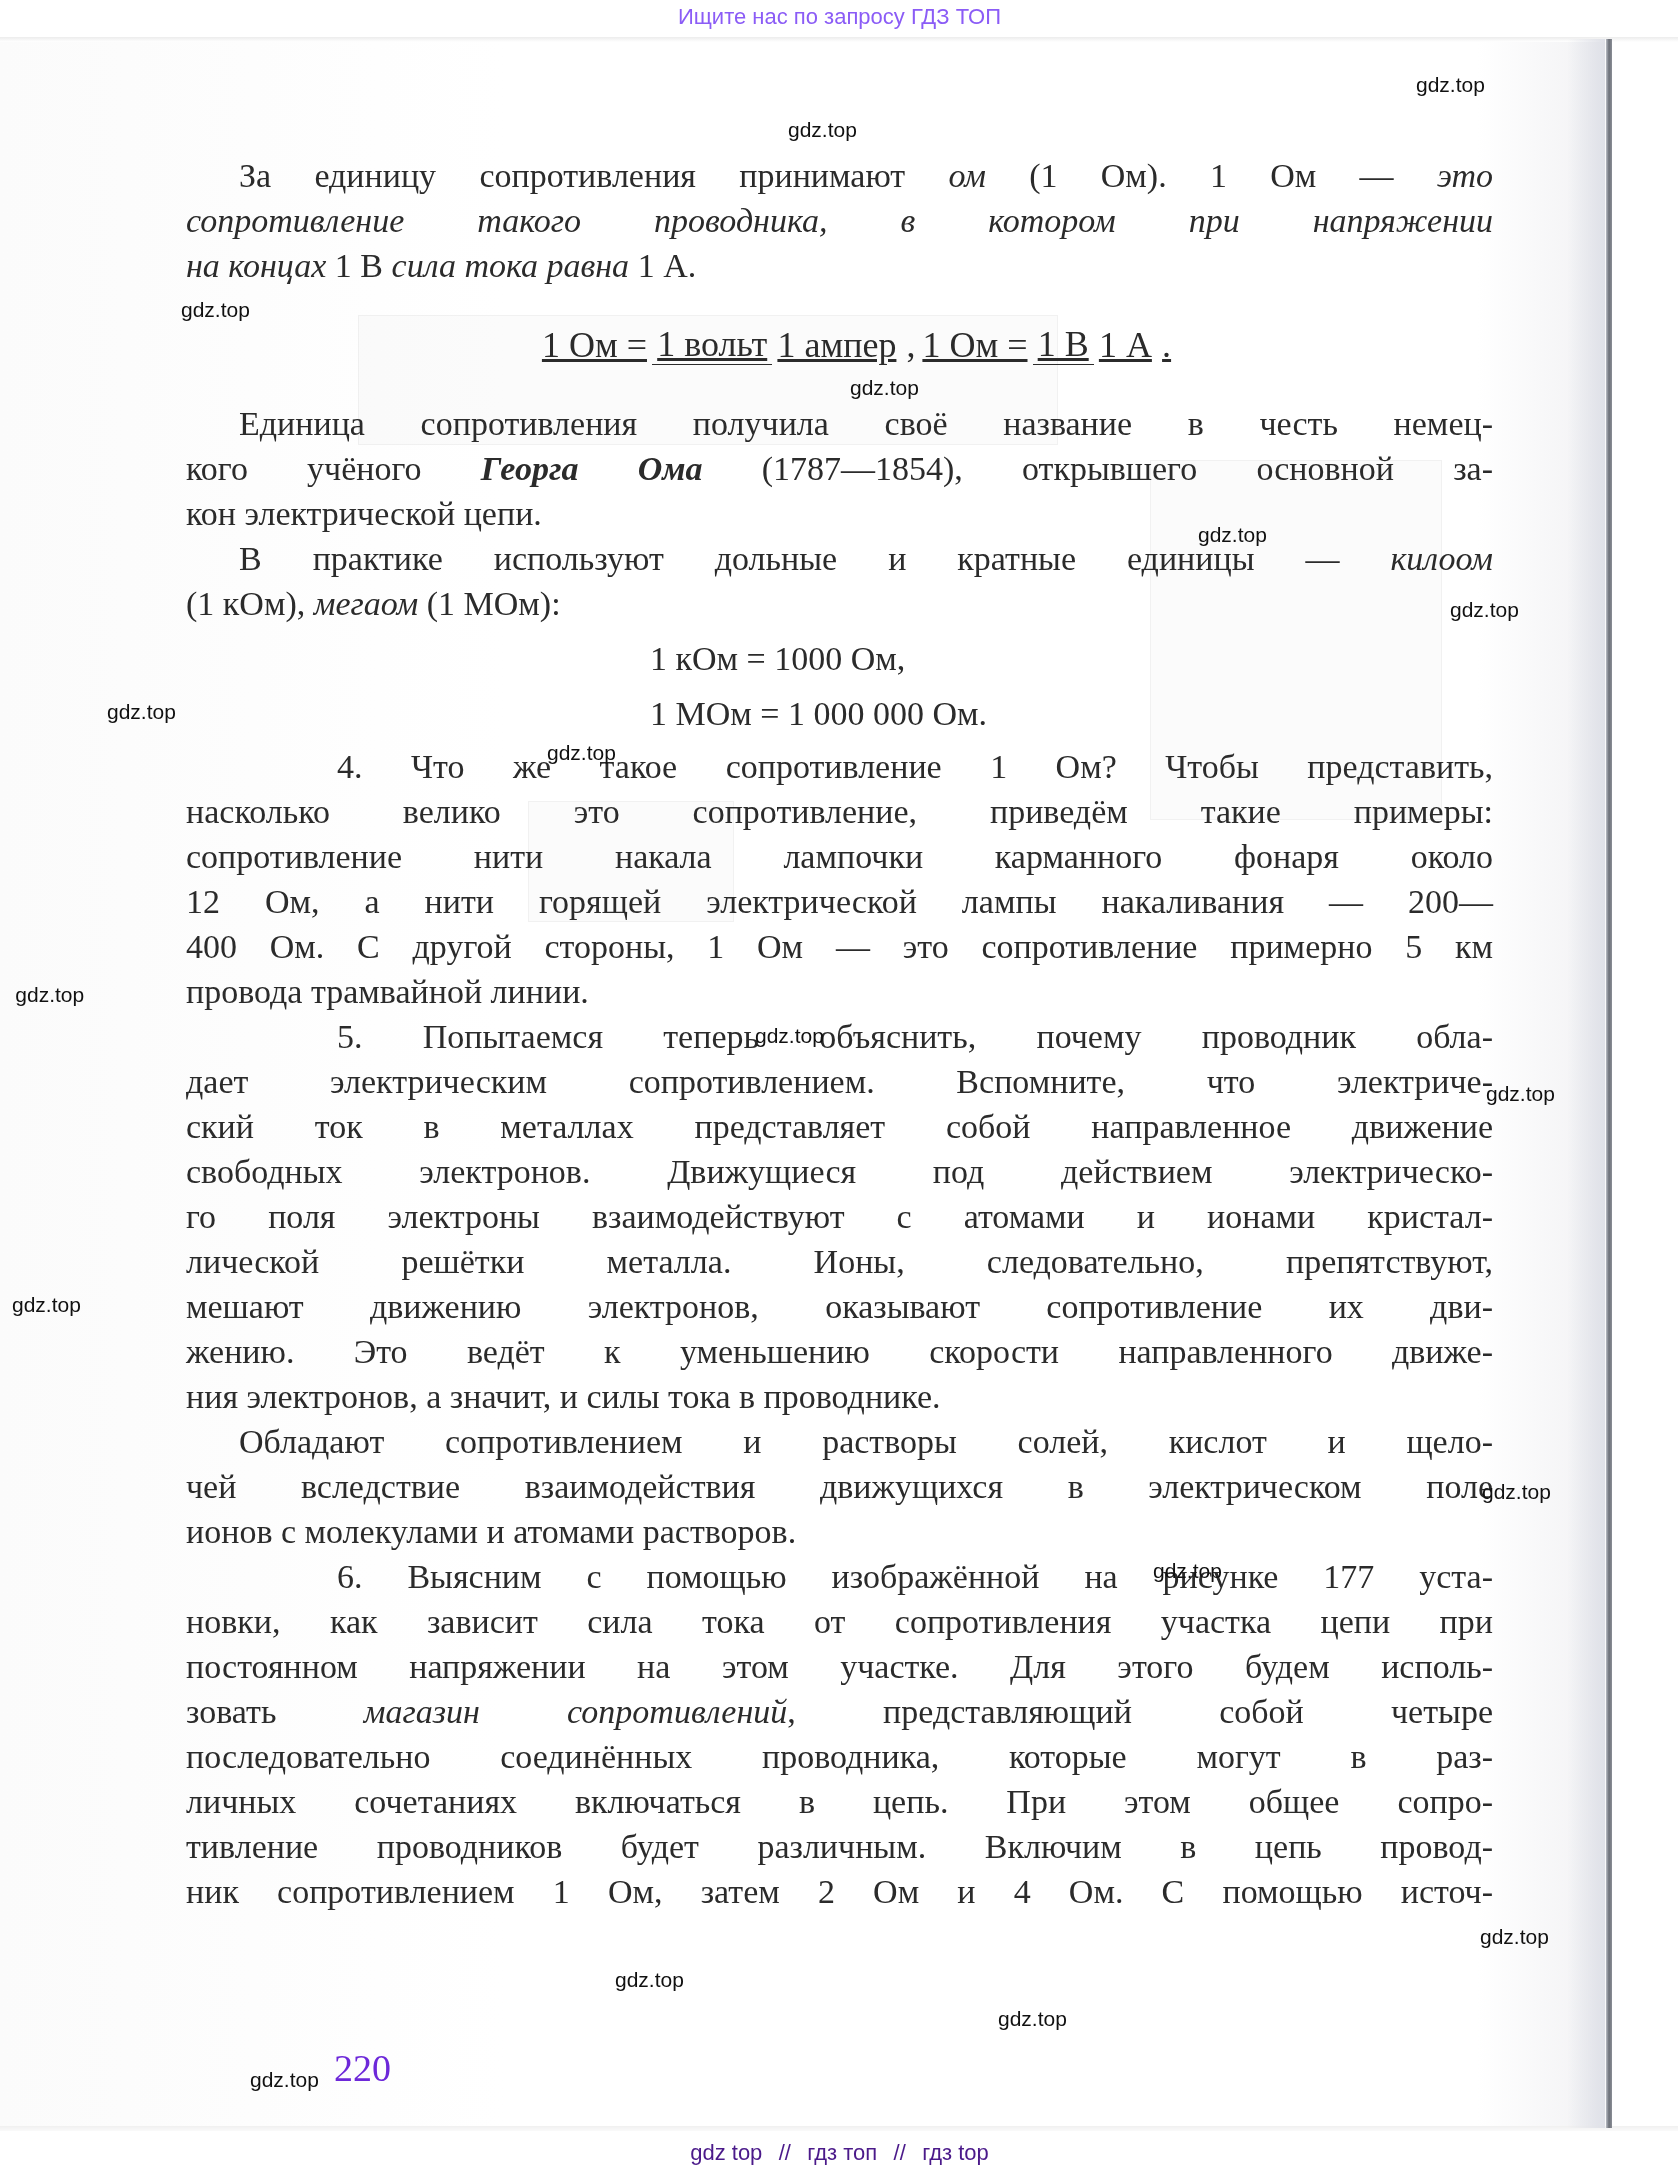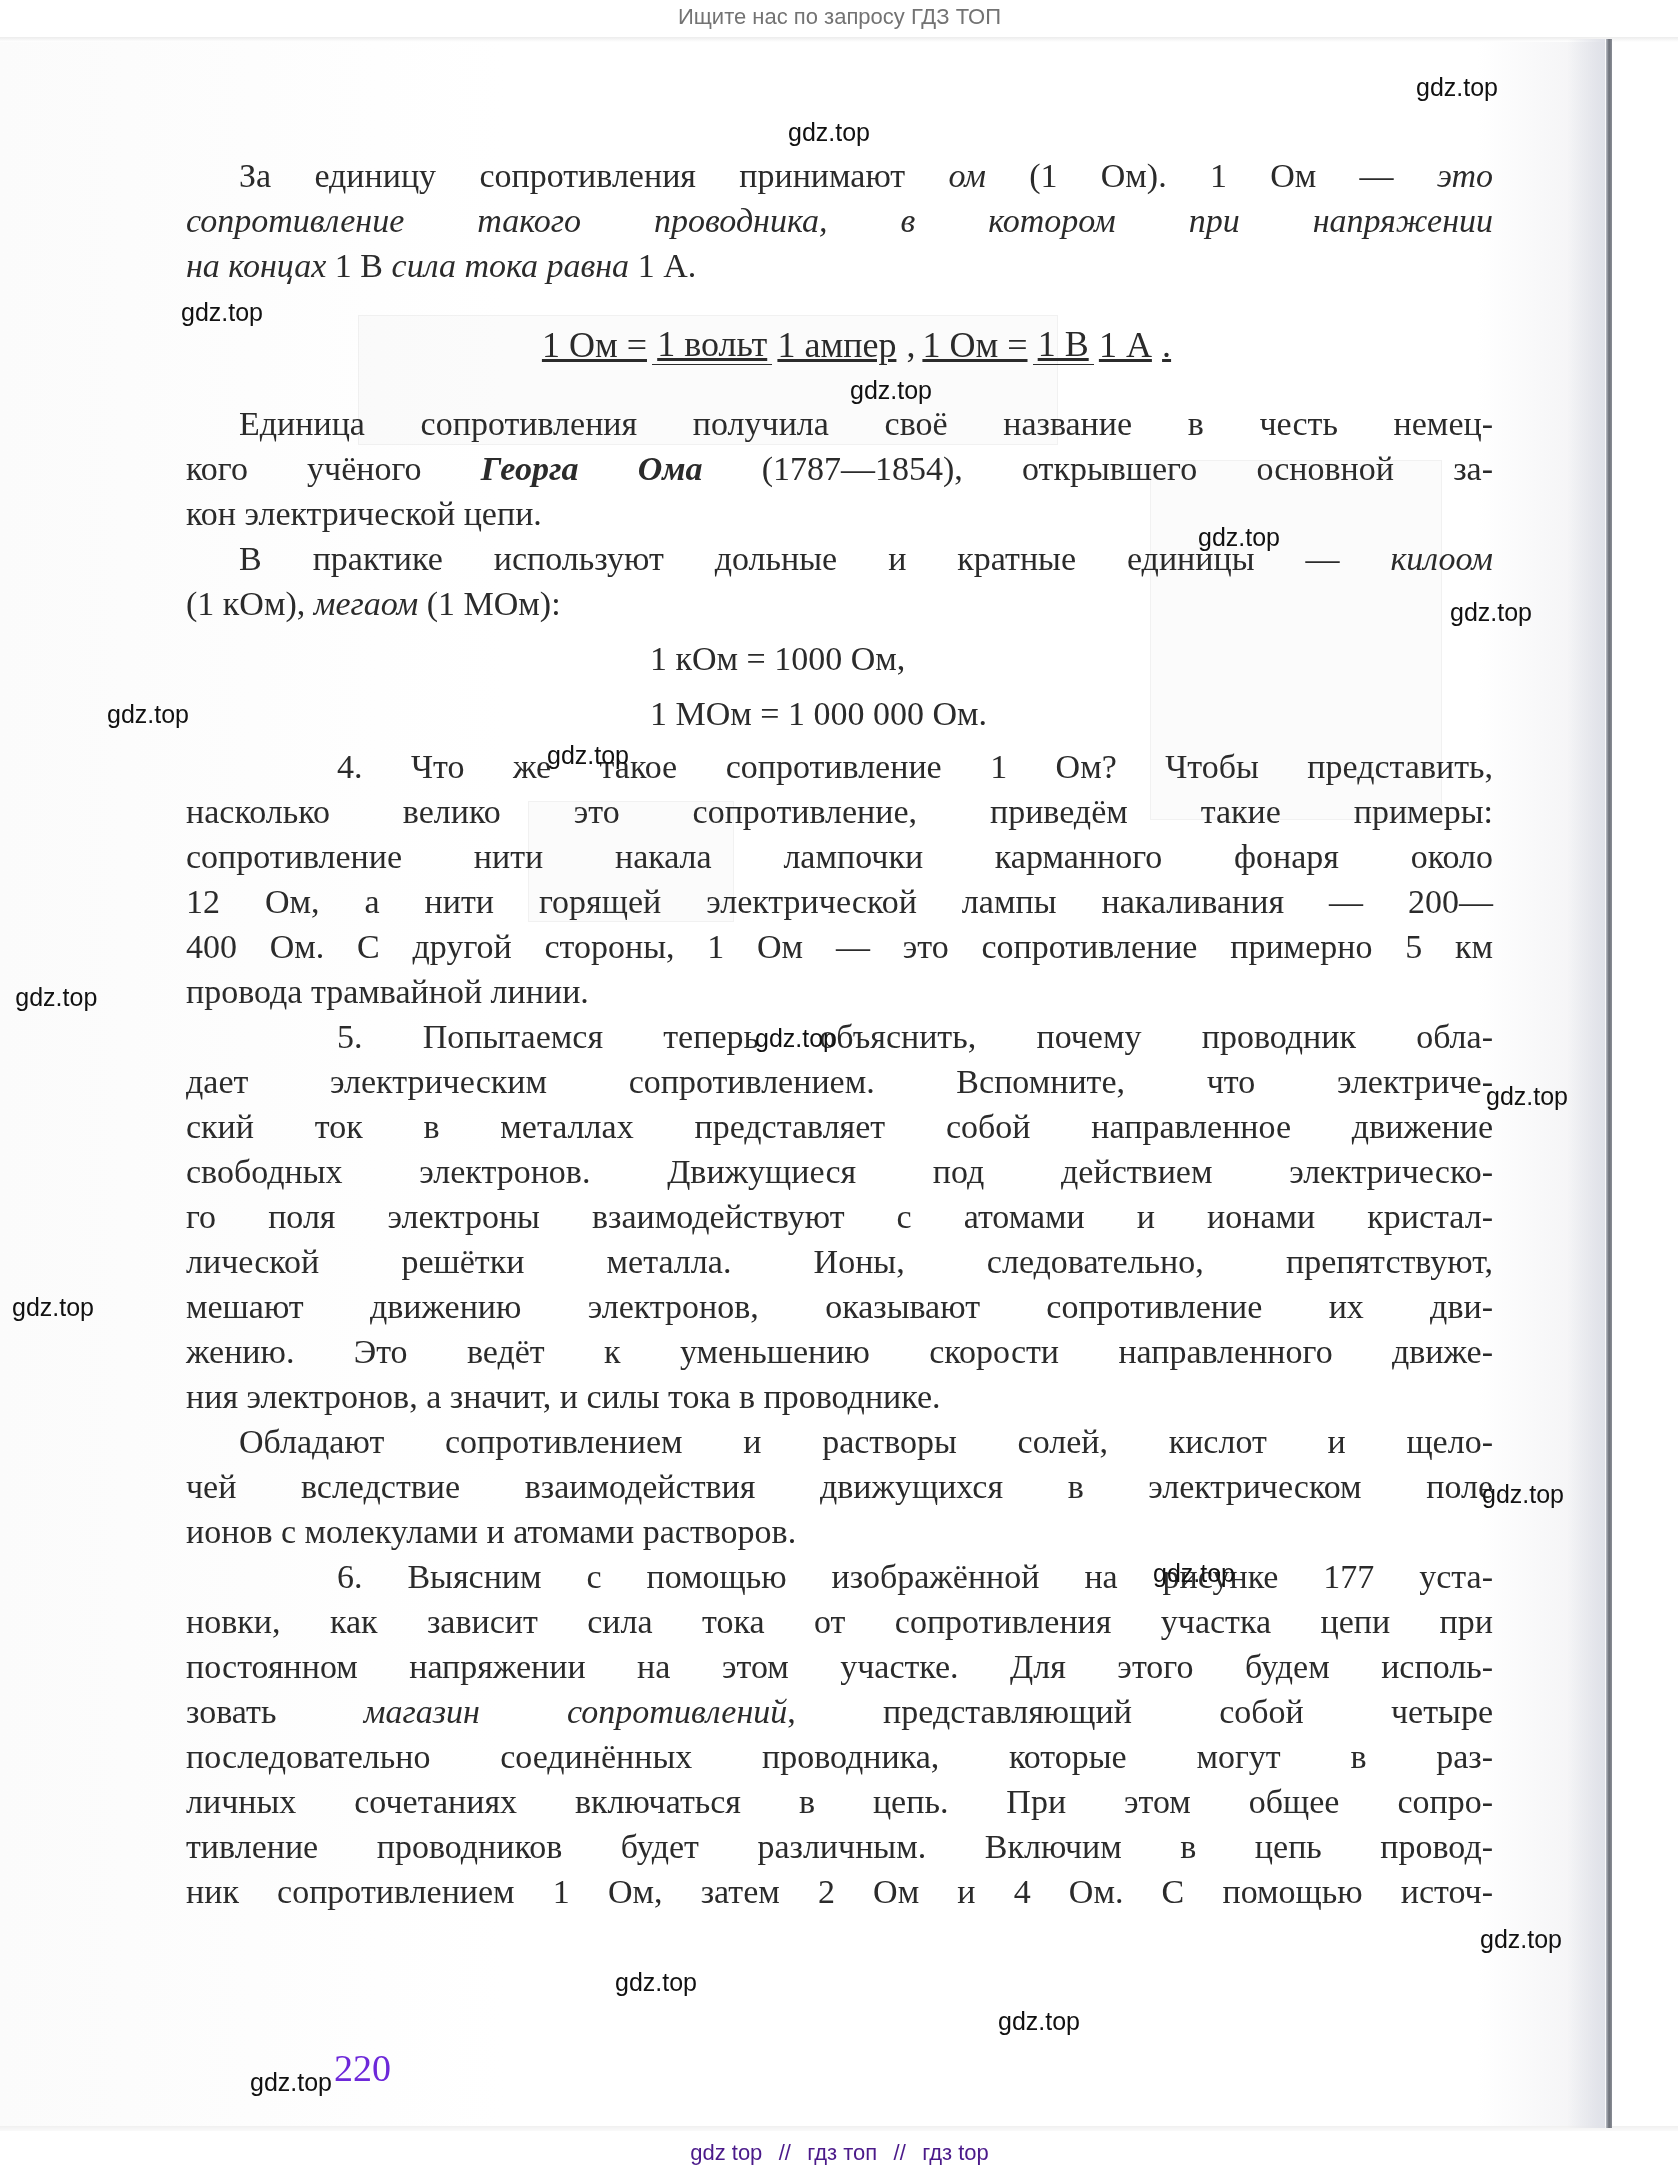--- a/index.html
+++ b/index.html
@@ -60,38 +60,38 @@
   .frac .den { padding: 0 5.1px; }
   .eq-block {
     padding-left: 464px; margin: 5.1px 0 3.4px 0;
   }
   .eq-block .line { text-align: left; text-align-last: left; height: 55px; line-height: 55px; }
   .page-number {
     position: absolute; left: 334px; top: 2046px; font-size: 38px; color: #6d28d9;
   }
   .watermark {
     position: absolute; font-family: "Liberation Sans", "DejaVu Sans", sans-serif;
-    font-size: 25px; color: #111111; white-space: nowrap;
+    font-size: 21px; color: #111111; white-space: nowrap;
   }
   .footer {
     position: absolute; left: 0; top: 2136px; width: 1679px; height: 34px;
     text-align: center; line-height: 34px;
     font-family: "Liberation Sans", "DejaVu Sans", sans-serif;
     font-size: 22px; color: #4b1a8a;
   }
   .footer span { margin: 0 5.1px; }
   .ghost-box {
     position: absolute; border: 1.7px solid rgba(130,130,130,0.08);
     background: rgba(200,200,200,0.08);
   }
 </style>
 </head>
 <body>
 
-<div class="top-banner" style="color: #737373;">
+<div class="top-banner" style="color: #8b5cf6;">
   <span>Ищите нас по запросу ГДЗ ТОП</span>
 </div>
 
 <div class="page-scan"></div>
 <div class="page-top-edge"></div>
 <div class="page-bottom-edge"></div>
 
 <div class="ghost-box" style="left:358px;top:315px;width:698px;height:128px;"></div>
 <div class="ghost-box" style="left:1150px;top:460px;width:290px;height:358px;"></div>
 <div class="ghost-box" style="left:528px;top:801px;width:204px;height:119px;"></div>

